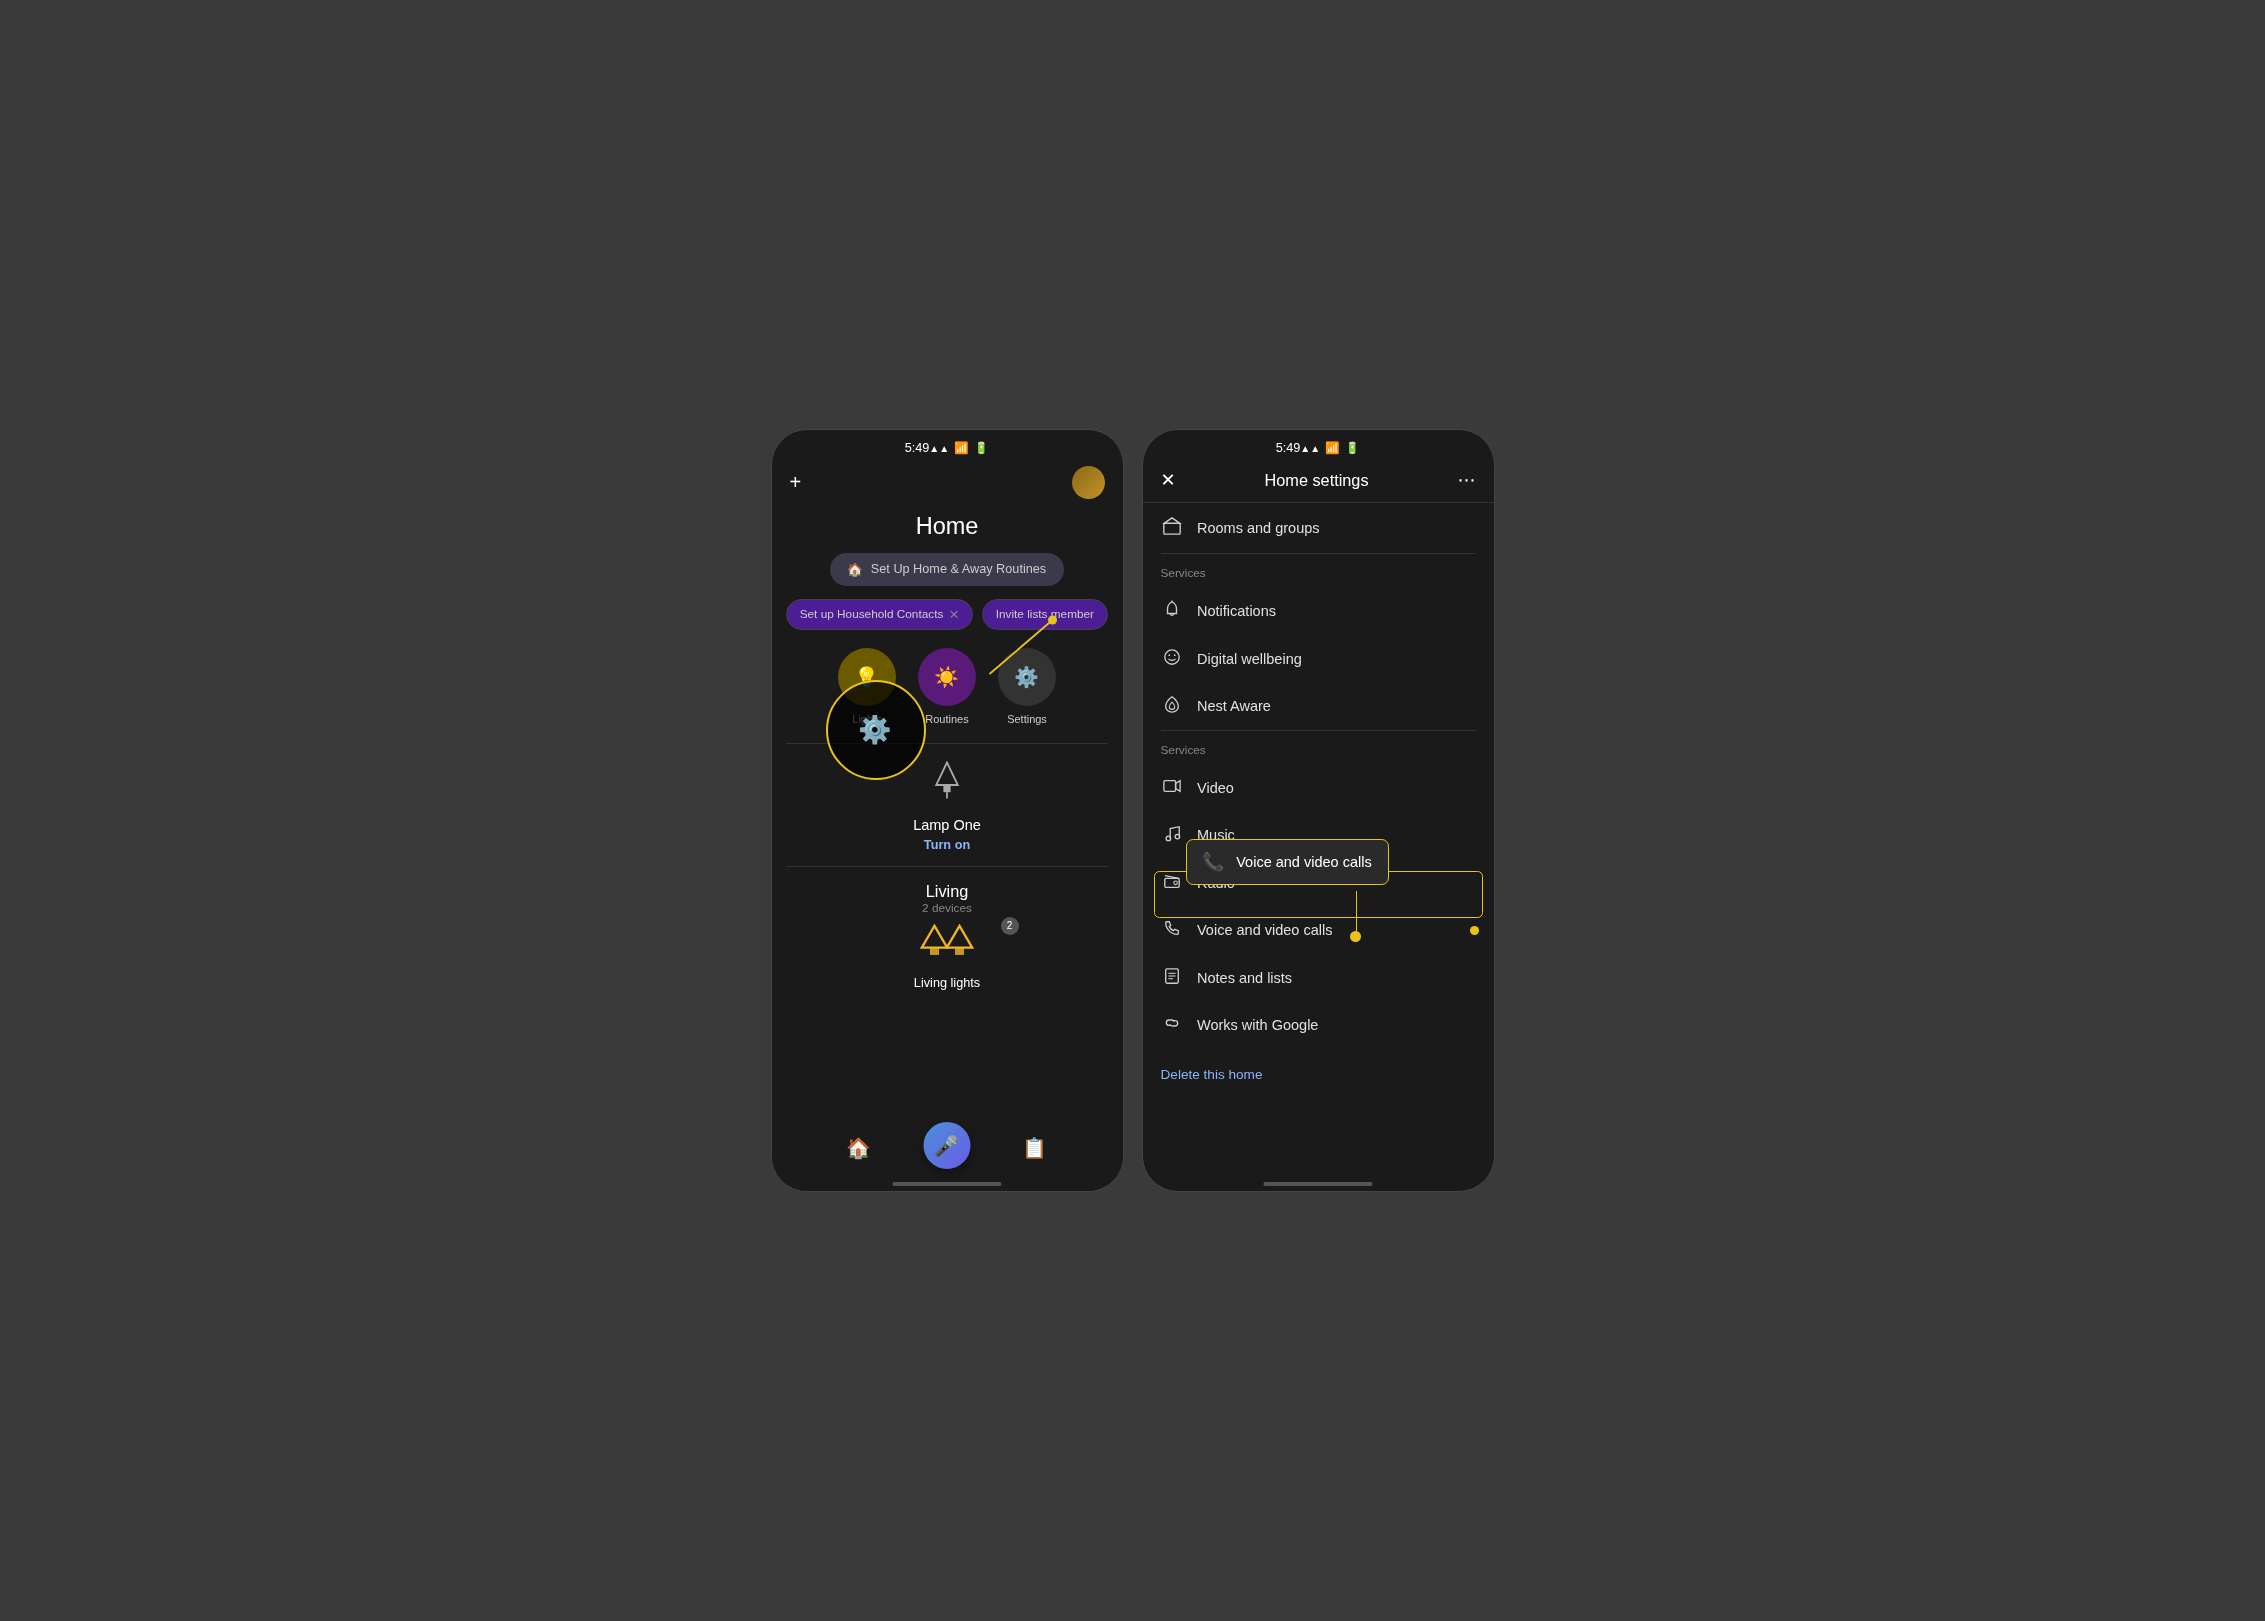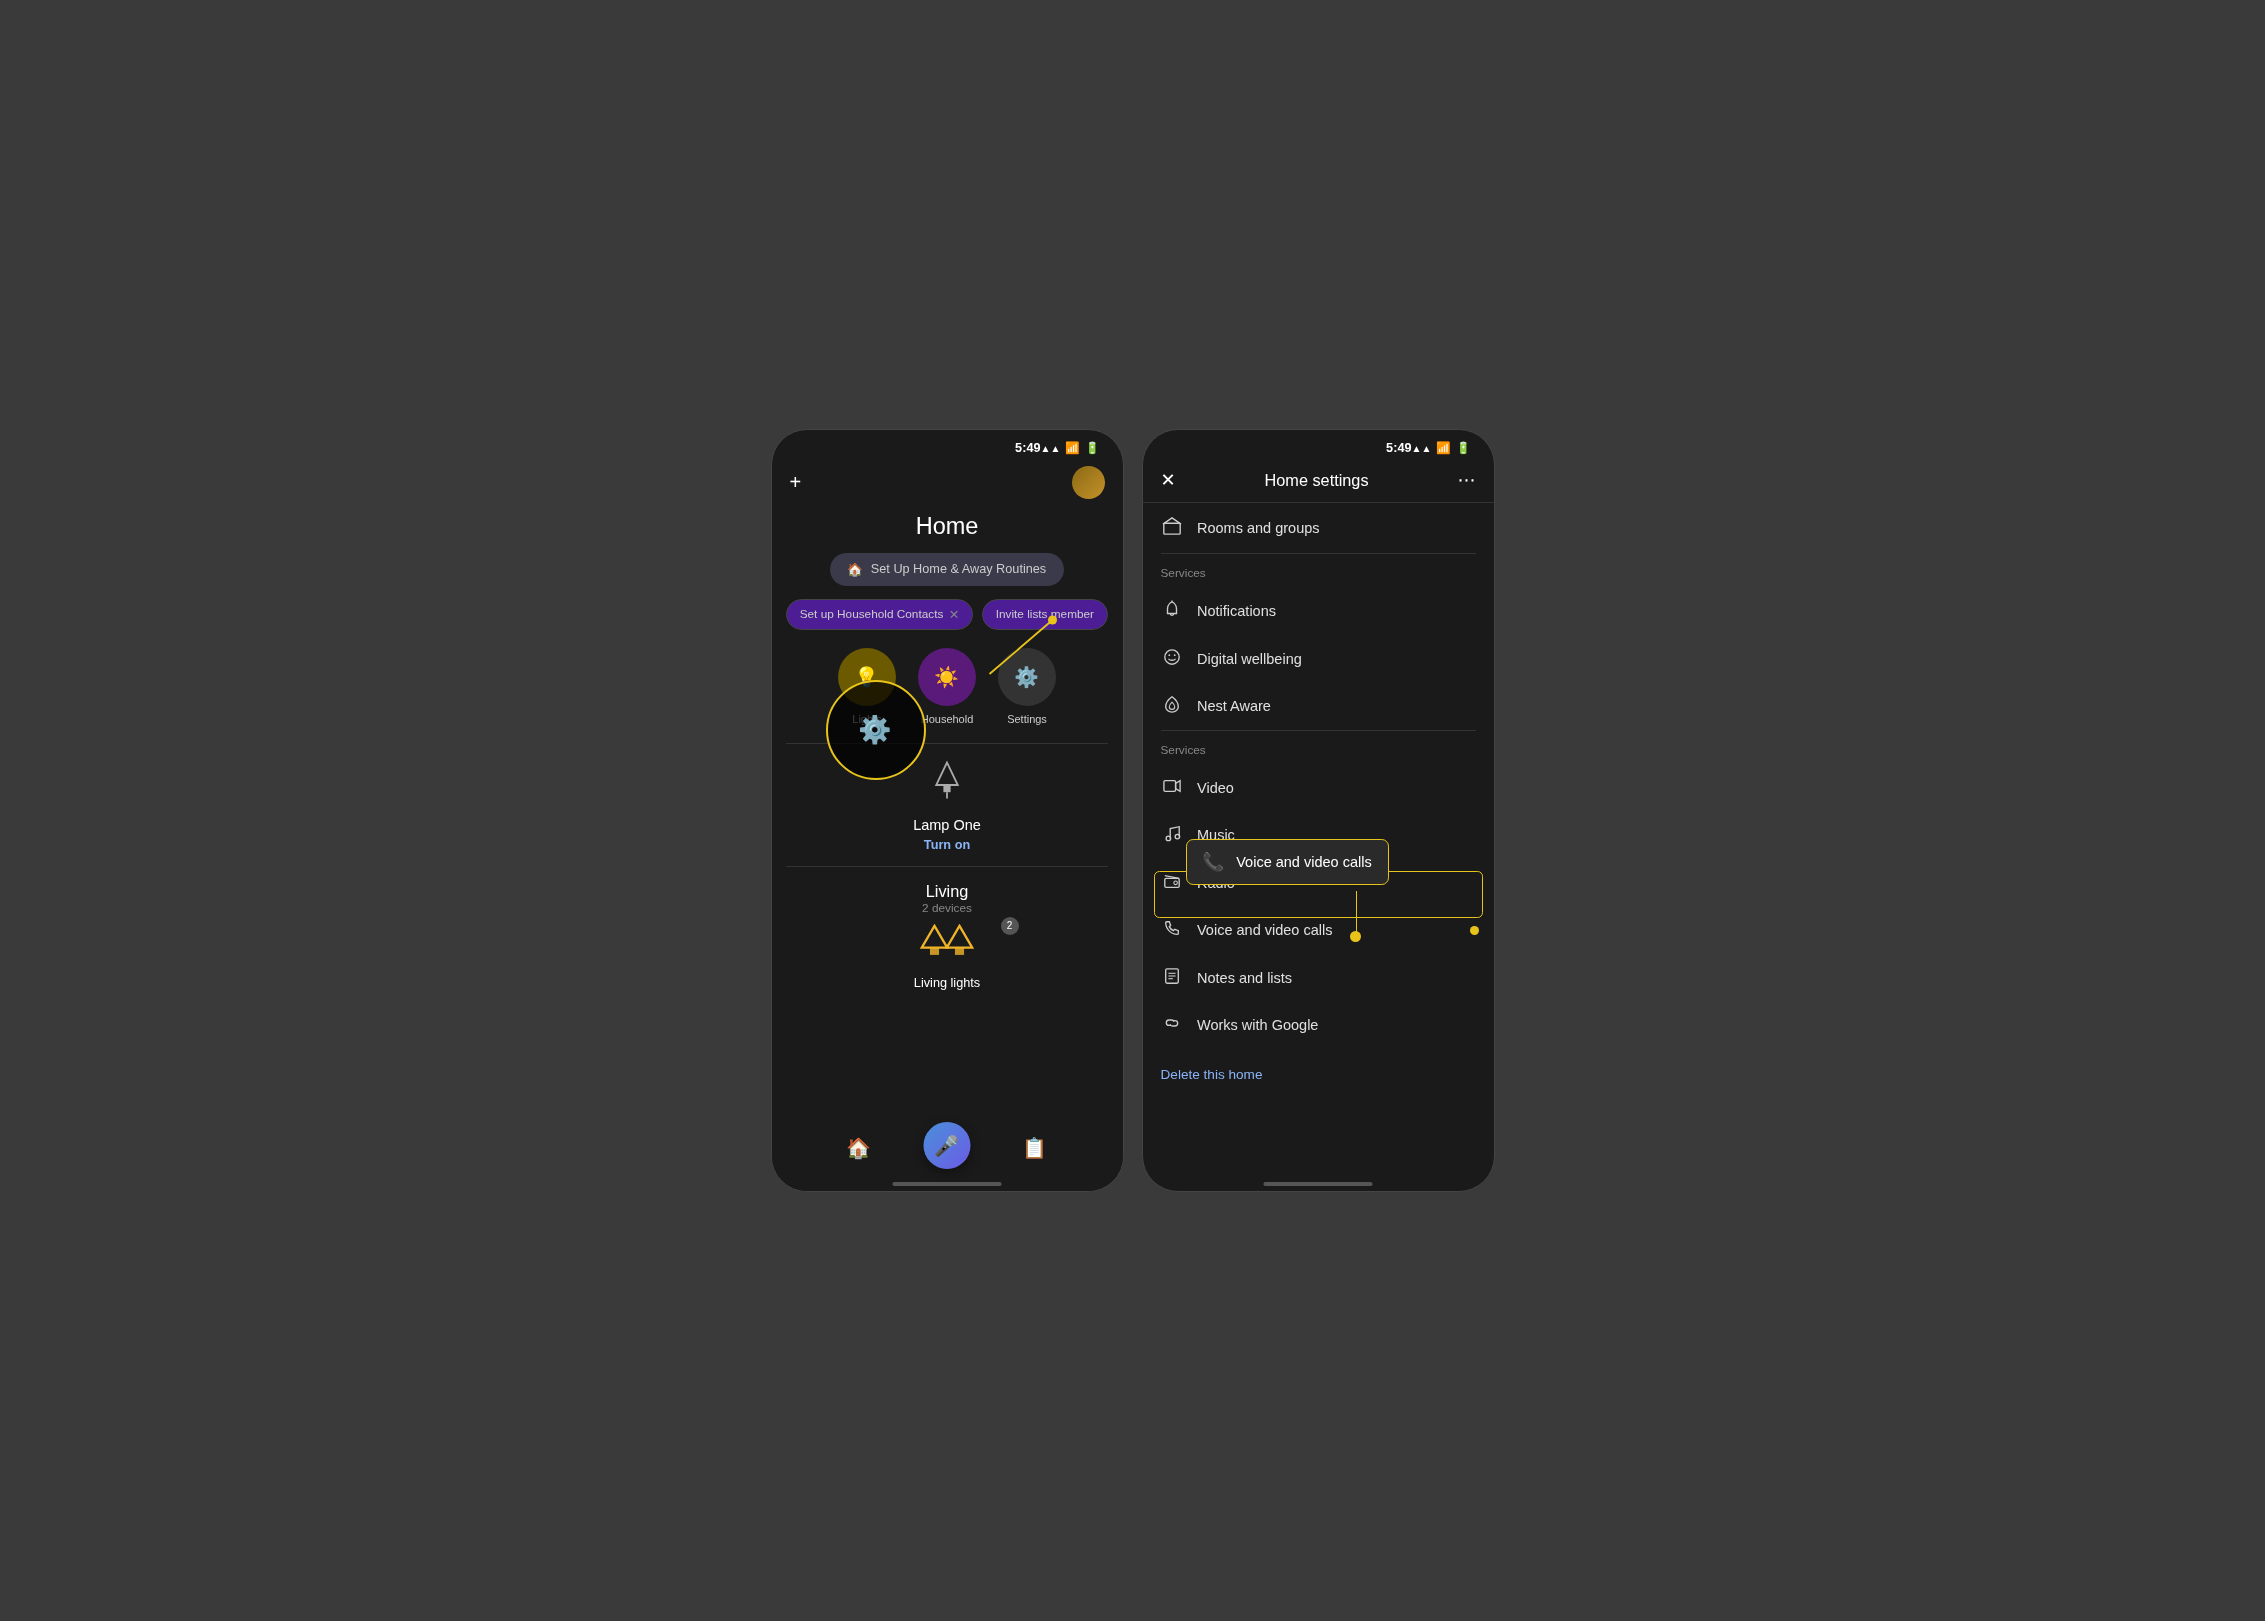--- a/index.html
+++ b/index.html
@@ -20,26 +20,26 @@
       width: 353px;
       height: 763px;
       background: #1a1a1a;
       border-radius: 36px;
       overflow: hidden;
       position: relative;
       border: 0.9px solid #444;
     }
     .status-bar {
       display: flex;
-      justify-content: flex-end;
+      justify-content: center;
       align-items: center;
       padding: 11px 22px 7.2px;
       color: white;
       font-size: 12.7px;
-      font-weight: 700;
+      font-weight: 400;
     }
     .status-right {
       display: flex;
       align-items: center;
       gap: 5.4px;
     }
 
     
     .left-phone .content {
       padding: 0;
@@ -479,21 +479,21 @@
         <div class="device-icon-item">
           <div class="device-circle lights-circle">
             <span style="color:#f0c040;">💡</span>
           </div>
           <span class="device-label">Lights</span>
         </div>
         <div class="device-icon-item">
           <div class="device-circle routines-circle">
             <span style="color:#d090ff;">☀️</span>
           </div>
-          <span class="device-label">Household</span>
+          <span class="device-label">Routines</span>
         </div>
         <div class="device-icon-item">
           <div class="device-circle settings-circle">
             <span style="color:#ccc;">⚙️</span>
           </div>
           <span class="device-label">Settings</span>
         </div>
       </div>
 
       <div class="divider"></div>

